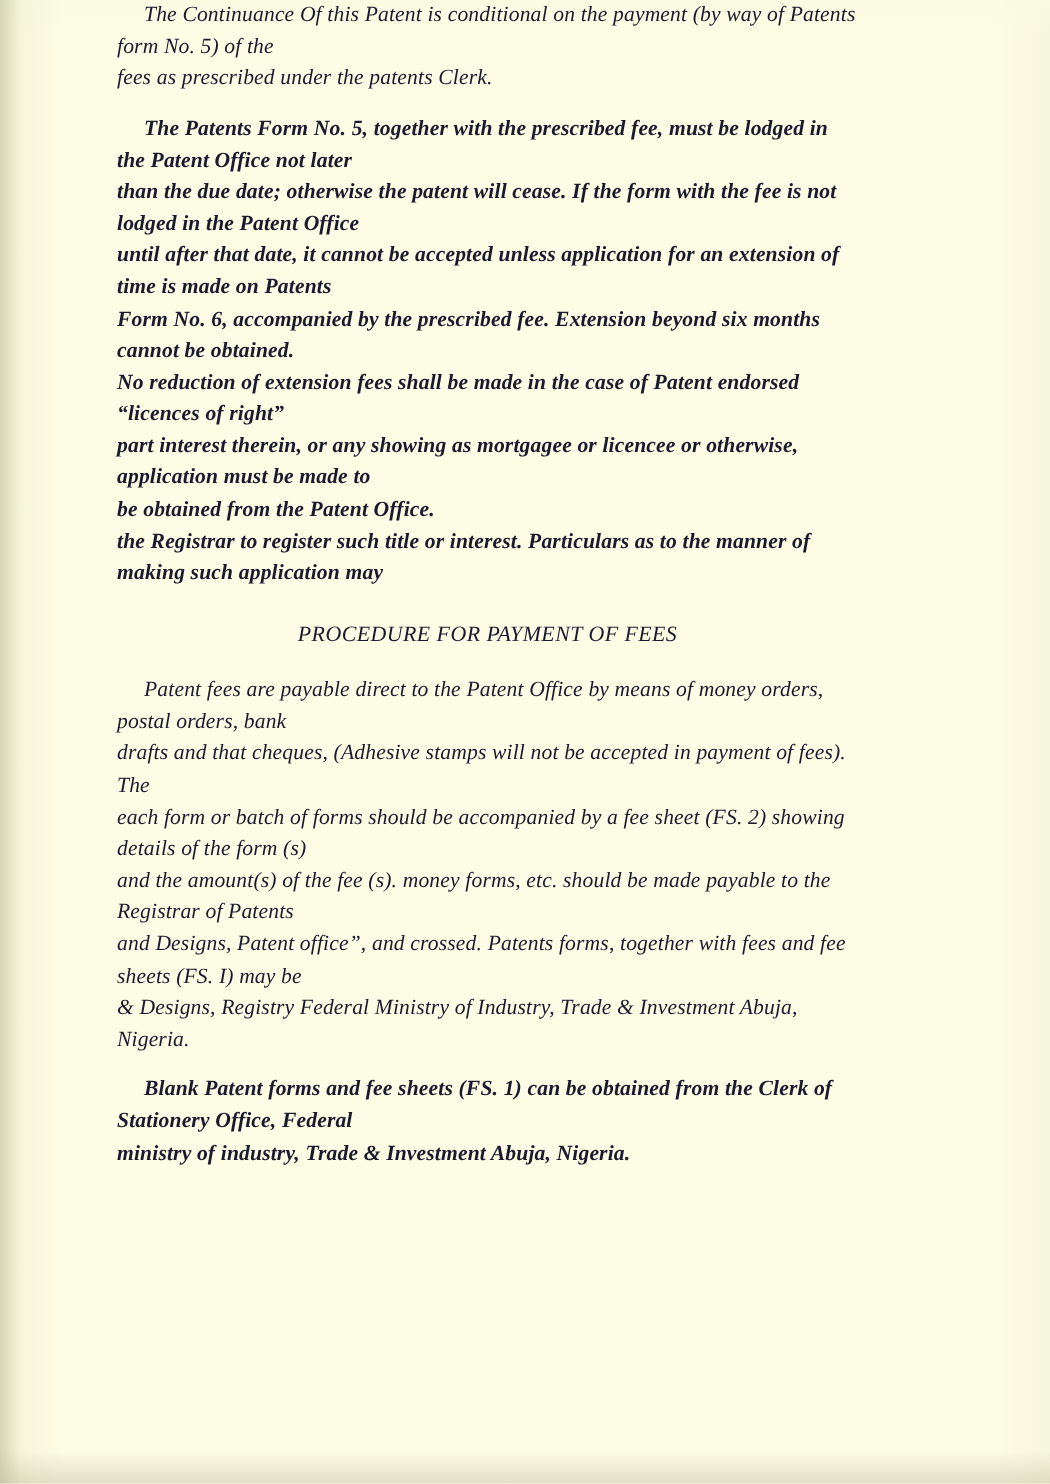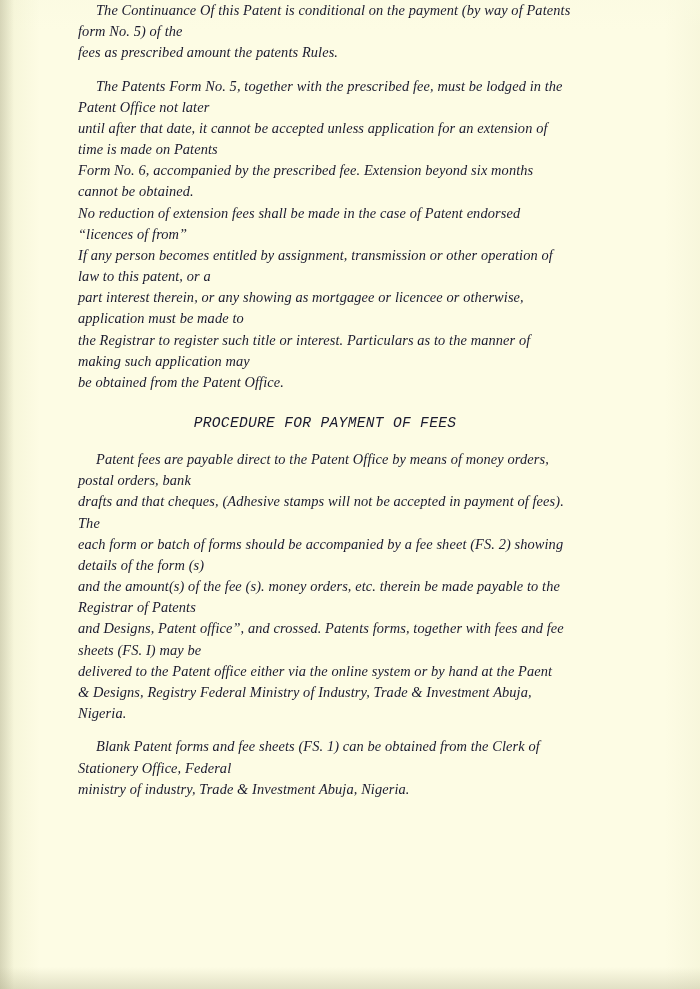--- a/index.html
+++ b/index.html
@@ -58,69 +58,68 @@
   }
   p.para .indent {
     display: inline-block;
     width: 18px;
   }
   .first-para {
     margin-top: 9px;
   }
   .gap-before {
     margin-top: 17px;
+    font-weight: bold;
   }
   h2.section-heading {
     font-style: italic;
     font-weight: normal;
     font-size: 14.6px;
     text-align: center;
     margin: 22px 0 18px 0;
     letter-spacing: 0.3px;
-    font-family: Liberation Mono, monospace;
   }
   .line {
     display: block;
   }
 </style>
 </head>
 <body>
 
 <div class="paper"></div>
 <div class="shadow-left"></div>
 <div class="shadow-bottom"></div>
 
 <div class="content">
   <div class="doc-body">
 
     <p class="para first-para">
       <span class="indent"></span><span class="line" style="display:inline">The Continuance Of this Patent is conditional on the payment (by way of Patents form No. 5) of the</span>
-      <span class="line">fees as prescribed amount the patents Rules.</span>
+      <span class="line">fees as prescribed under the patents Clerk.</span>
     </p>
 
     <p class="para gap-before">
       <span class="indent"></span><span style="display:inline">The Patents Form No. 5, together with the prescribed fee, must be lodged in the Patent Office not  later</span>
+      <span class="line">than the due date; otherwise the patent will cease. If the form with the fee is not lodged in the Patent Office</span>
       <span class="line">until after that date, it cannot be accepted unless application for an extension of time is made on Patents</span>
       <span class="line">Form No. 6, accompanied by the prescribed fee. Extension beyond six months cannot be obtained.</span>
-      <span class="line">No reduction of extension fees shall be made in the case of Patent endorsed “licences of from”</span>
-      <span class="line">If any person becomes entitled by assignment, transmission or other operation of law to this patent, or a</span>
+      <span class="line">No reduction of extension fees shall be made in the case of Patent endorsed “licences of right”</span>
       <span class="line">part interest therein, or any showing as mortgagee or licencee or otherwise, application must be made to</span>
+      <span class="line">be obtained from the Patent Office.</span>
       <span class="line"> the Registrar to register such title or interest. Particulars as to the manner of making such application may</span>
-      <span class="line">be obtained from the Patent Office.</span>
     </p>
 
     <h2 class="section-heading">PROCEDURE FOR PAYMENT OF FEES</h2>
 
     <p class="para">
       <span class="indent"></span><span style="display:inline">Patent fees are payable direct to the Patent Office by means of money orders, postal orders, bank</span>
       <span class="line">drafts and that cheques, (Adhesive stamps will not be accepted in payment of fees). The</span>
       <span class="line">each form or batch of forms should be accompanied by a fee sheet (FS. 2) showing details of the form (s)</span>
-      <span class="line">and the amount(s) of the fee  (s). money orders, etc. therein be made payable to the Registrar of  Patents</span>
+      <span class="line">and the amount(s) of the fee  (s). money forms, etc. should be made payable to the Registrar of  Patents</span>
       <span class="line">and Designs, Patent office”, and crossed.  Patents forms, together with fees and fee sheets (FS. I)  may be</span>
-      <span class="line">delivered to the Patent office either via the online system or by hand at the Paent</span>
       <span class="line">&amp; Designs, Registry Federal Ministry of Industry, Trade &amp; Investment Abuja, Nigeria.</span>
     </p>
 
     <p class="para gap-before">
       <span class="indent"></span><span style="display:inline">Blank Patent forms and fee sheets (FS. 1) can be obtained from the Clerk of Stationery Office, Federal</span>
       <span class="line">ministry of industry, Trade &amp; Investment Abuja, Nigeria.</span>
     </p>
 
   </div>
 </div>

